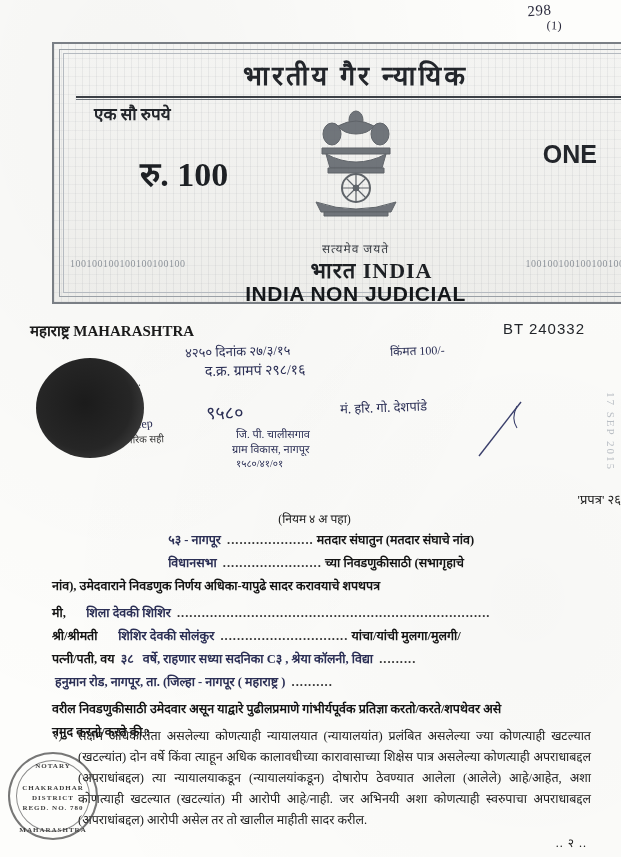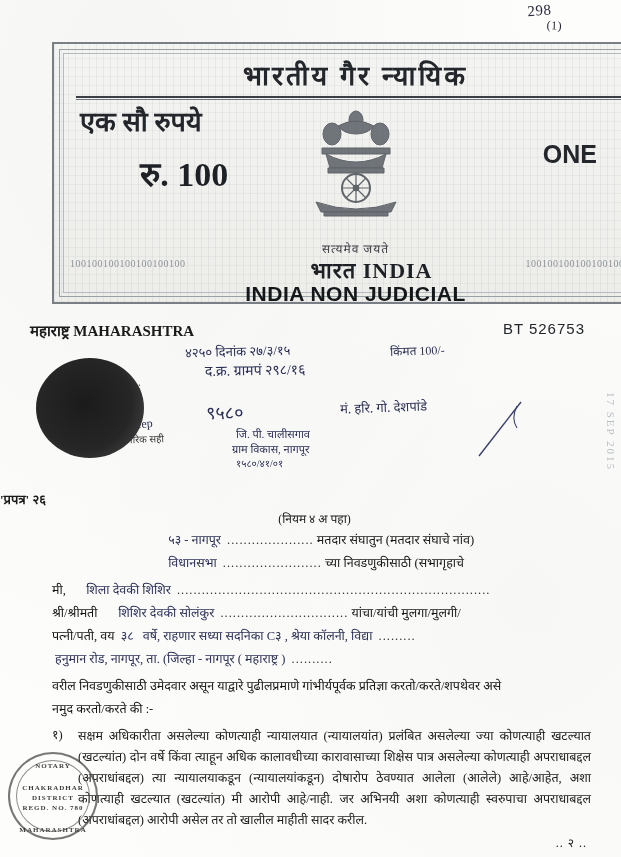--- a/index.html
+++ b/index.html
@@ -89,24 +89,24 @@
     left: 22px; right: 22px;
     height: 2px;
     background: #3b3f45;
   }
   .rule-a { top: 52px; }
   .rule-b { top: 55px; height: 1px; background: #6e747b; }
 
   .amt-dev {
     position: absolute;
     top: 58px;
-    left: 26px;
-    font-family: "Liberation Serif", serif;
-    font-weight: bold;
-    font-size: 27px;
+    left: 40px;
+    font-family: "Liberation Serif", serif;
+    font-weight: bold;
+    font-size: 17px;
     color: #23262b;
   }
   .amt-dev2 {
     position: absolute;
     top: 106px;
     left: 86px;
     font-family: "Liberation Serif", serif;
     font-weight: bold;
     font-size: 34px;
     color: #1d2024;
@@ -260,23 +260,23 @@
     top: 398px;
     width: 56px;
     height: 62px;
   }
 
   
   .form-title {
     position: absolute;
     left: 0; right: 0;
     top: 490px;
-    text-align: left;
+    text-align: right;
     font-size: 13px;
-    font-weight: bold;
+    font-weight: normal;
     color: #1a1a1a;
   }
   .form-sub {
     position: absolute;
     left: 8px; right: 0;
     top: 510px;
     text-align: center;
     font-size: 12px;
     color: #1a1a1a;
   }
@@ -290,21 +290,21 @@
     color: #141414;
   }
   .body-text p { margin: 0 0 2px 0; }
   .dotline { letter-spacing: 1px; color: #333; }
   .fill {
     color: #2b2f55;
     font-size: 12.5px;
     border-bottom: 0;
     padding: 0 3px;
   }
-  .row { display: block; }
+  .row { display: block; font-weight: bold; }
   .para-num {
     position: absolute;
     left: 52px;
     top: 726px;
     font-size: 12.5px;
   }
   .para-body {
     position: absolute;
     left: 78px;
     right: 30px;
@@ -403,21 +403,21 @@
     <div class="micro-right">100100100100100100100</div>
 
     <div class="bharat-india">भारत INDIA</div>
     <div class="india-non-jud">INDIA NON JUDICIAL</div>
   </div>
 
   <div class="state-line">
     <span>महाराष्ट्र</span>
     <span>MAHARASHTRA</span>
   </div>
-  <div class="serial">BT  526753</div>
+  <div class="serial">BT  240332</div>
 
   <div class="hand hw1">४२५० दिनांक  २७/३/१५</div>
   <div class="hand" style="left:390px; top:342px; font-size:12px; transform:rotate(-2deg); color:#2b2f55;">किंमत 100/-</div>
   <div class="hand hw2">द.क्र. ग्रामपं २९८/१६</div>
   <div class="hand hw3">नाव :</div>
   <div class="hand hw4">९५८०</div>
   <div class="hand hw5">मं. हरि. गो. देशपांडे</div>
   <div class="hand hw7">Sandeep</div>
   <div class="hand hw6">आकारिक सही</div>
   <div class="hand hw8">जि. पी. चालीसगाव</div>
@@ -442,20 +442,21 @@
       <span class="fill">५३ - नागपूर</span>
       <span class="dotline">.....................</span>
       <span>मतदार संघातुन (मतदार संघाचे नांव)</span>
     </p>
     <p class="row">
       <span style="display:inline-block;width:110px"></span>
       <span class="fill">विधानसभा</span>
       <span class="dotline">........................</span>
       <span>च्या निवडणुकीसाठी (सभागृहाचे</span>
     </p>
+    <p class="row">नांव), उमेदवाराने निवडणुक निर्णय अधिका-यापुढे सादर करावयाचे शपथपत्र</p>
     <p class="row" style="margin-top:6px">
       <span style="display:inline-block;width:28px">मी,</span>
       <span class="fill">शिला देवकी शिशिर</span>
       <span class="dotline">............................................................................</span>
     </p>
     <p class="row">
       <span style="display:inline-block;width:60px">श्री/श्रीमती</span>
       <span class="fill">शिशिर देवकी सोलंकुर</span>
       <span class="dotline">...............................</span>
       <span>यांचा/यांची मुलगा/मुलगी/</span>

